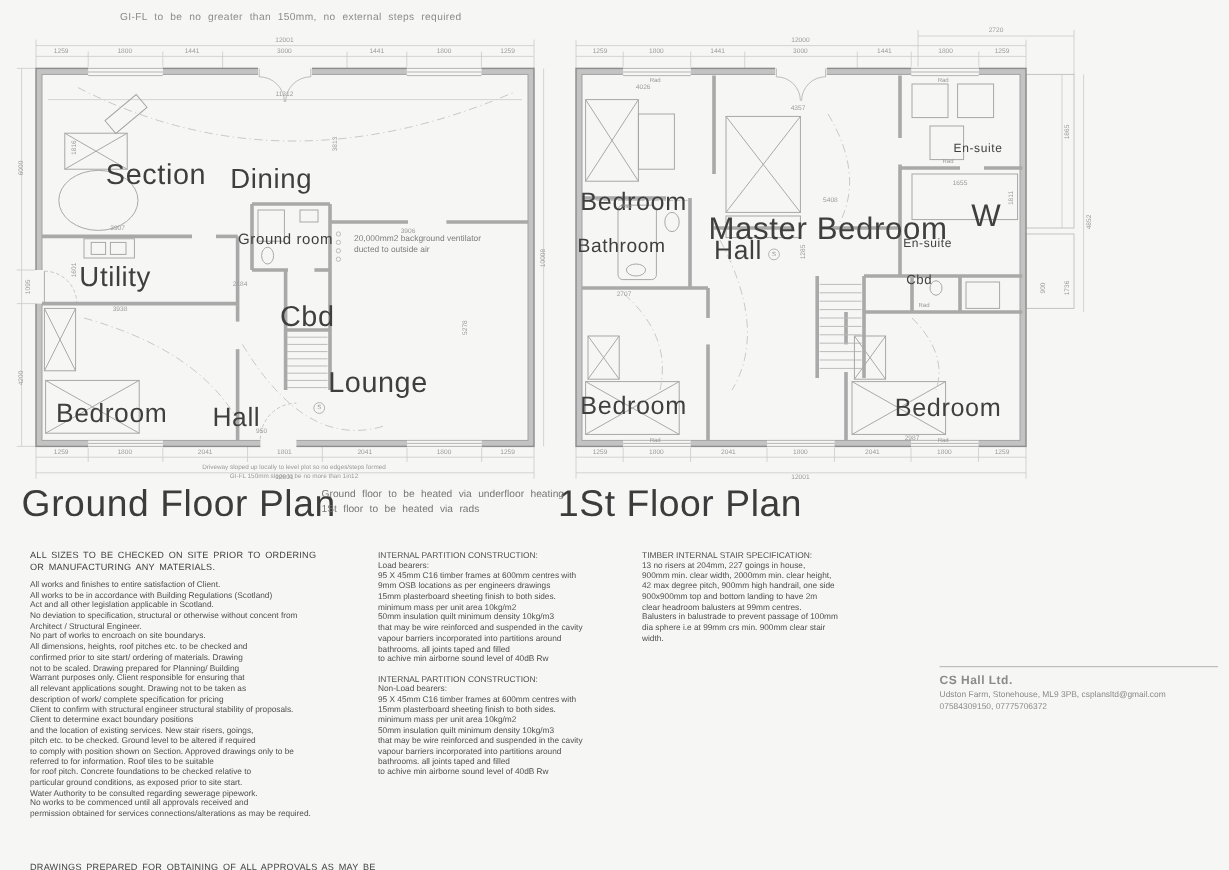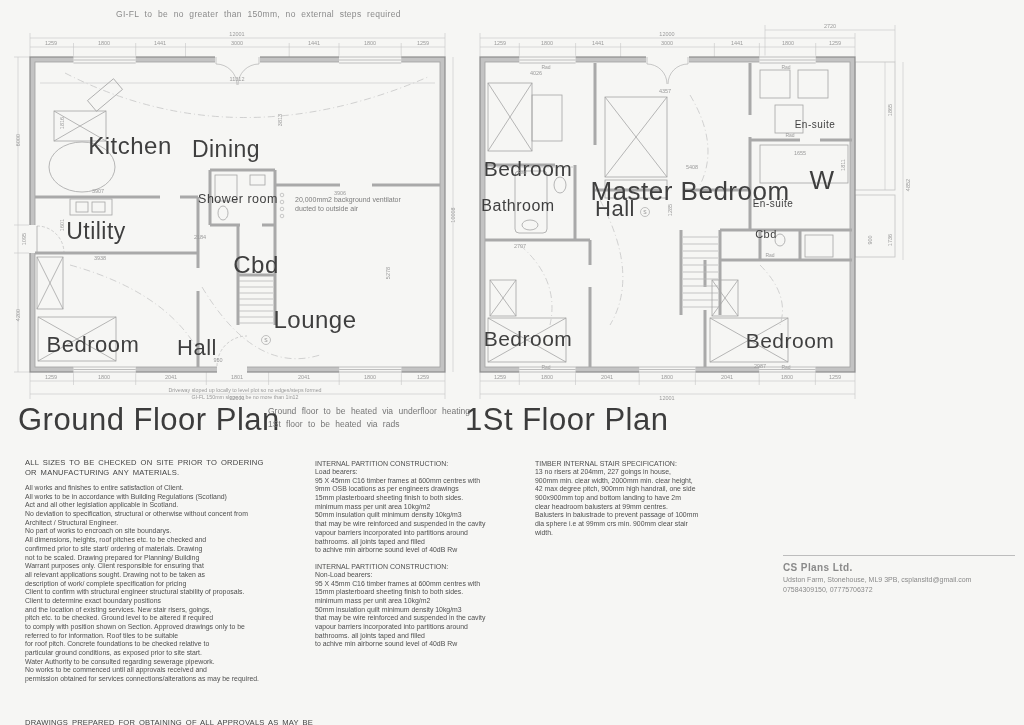--- a/index.html
+++ b/index.html
@@ -21,21 +21,21 @@
     position:absolute;font-size:5.5px;color:#9b9b9b;
     transform:translate(-50%,-50%);white-space:nowrap;
   }
   .dim.v{transform:translate(-50%,-50%) rotate(-90deg);}
   .rad{position:absolute;font-size:5px;color:#9b9b9b;transform:translate(-50%,-50%);}
   .plan-title{
     position:absolute;font-size:31px;color:#3c3c3c;letter-spacing:.5px;white-space:nowrap;
   }
   .top-note{
     position:absolute;left:100px;top:9px;font-size:8.5px;color:#8b8b8b;
-    word-spacing:3px;letter-spacing:.3px;margin-left:16px;
+    word-spacing:3px;letter-spacing:.3px;
   }
   .heating-note{
     position:absolute;left:268px;top:405px;font-size:8.5px;color:#767676;
     line-height:1.5;word-spacing:3px;white-space:pre-line;width:210px;
   }
   .notes{position:absolute;font-size:6.9px;line-height:1.26;color:#4f4f4f;white-space:pre-line;}
   .notes-caps{position:absolute;font-size:7.6px;line-height:1.35;color:#434343;white-space:pre-line;letter-spacing:.2px;word-spacing:1.5px;}
   .block-title{font-size:7px;color:#4f4f4f;margin:0 0 1px 0;}
   .company{position:absolute;left:783px;top:555px;width:232px;border-top:1px solid #bdbdbd;padding-top:6px;color:#8a8a8a;}
   .company .name{font-size:10px;font-weight:bold;letter-spacing:.4px;}
@@ -185,23 +185,23 @@
 
     <g stroke="#c6c6c6" stroke-width="0.8" fill="none" stroke-dasharray="7 3 1 3">
       <path d="M55,48 Q225,135 418,52"></path>
       <path d="M192,262 Q245,350 310,330"></path>
       <path d="M60,240 Q150,265 185,320"></path>
     </g>
 
     <circle cx="256" cy="315" r="4.5" fill="none" stroke="#a8a8a8" stroke-width="0.7"></circle>
   </svg>
 
-  <div class="room-label" style="left:120px;top:121px;font-size:24px;">Kitchen</div>
+  <div class="room-label" style="left:120px;top:121px;font-size:24px;">Section</div>
   <div class="room-label" style="left:216px;top:124px;font-size:23px;">Dining</div>
-  <div class="room-label" style="left:228px;top:174px;font-size:12.5px;">Shower room</div>
+  <div class="room-label" style="left:228px;top:174px;font-size:12.5px;">Ground room</div>
   <div class="room-label" style="left:86px;top:206px;font-size:23px;text-align:center;">Utility</div>
   <div class="room-label" style="left:246px;top:240px;font-size:24px;">Cbd</div>
   <div class="room-label" style="left:83px;top:320px;font-size:22px;">Bedroom</div>
   <div class="room-label" style="left:187px;top:323px;font-size:22px;">Hall</div>
   <div class="room-label" style="left:305px;top:295px;font-size:24px;">Lounge</div>
   <div class="small-note" style="left:285px;top:170px;width:135px;">20,000mm2 background ventilator
 ducted to outside air</div>
   <div class="small-note" style="left:110px;top:362px;width:250px;text-align:center;font-size:5.3px;color:#9a9a9a;">Driveway sloped up locally to level plot so no edges/steps formed
 GI-FL 150mm slope to be no more than 1in12</div>
 
@@ -524,16 +524,16 @@
 900mm min. clear width, 2000mm min. clear height,
 42 max degree pitch, 900mm high handrail, one side
 900x900mm top and bottom landing to have 2m
 clear headroom balusters at 99mm centres.
 Balusters in balustrade to prevent passage of 100mm
 dia sphere i.e at 99mm crs min. 900mm clear stair
 width.</div>
 </div>
 
 <div class="company">
-  <div class="name">CS Plans Ltd.</div>
+  <div class="name">CS Hall Ltd.</div>
   <div class="line">Udston Farm, Stonehouse, ML9 3PB, csplansltd@gmail.com</div>
   <div class="line">07584309150, 07775706372</div>
 </div>
 
 </body></html>

